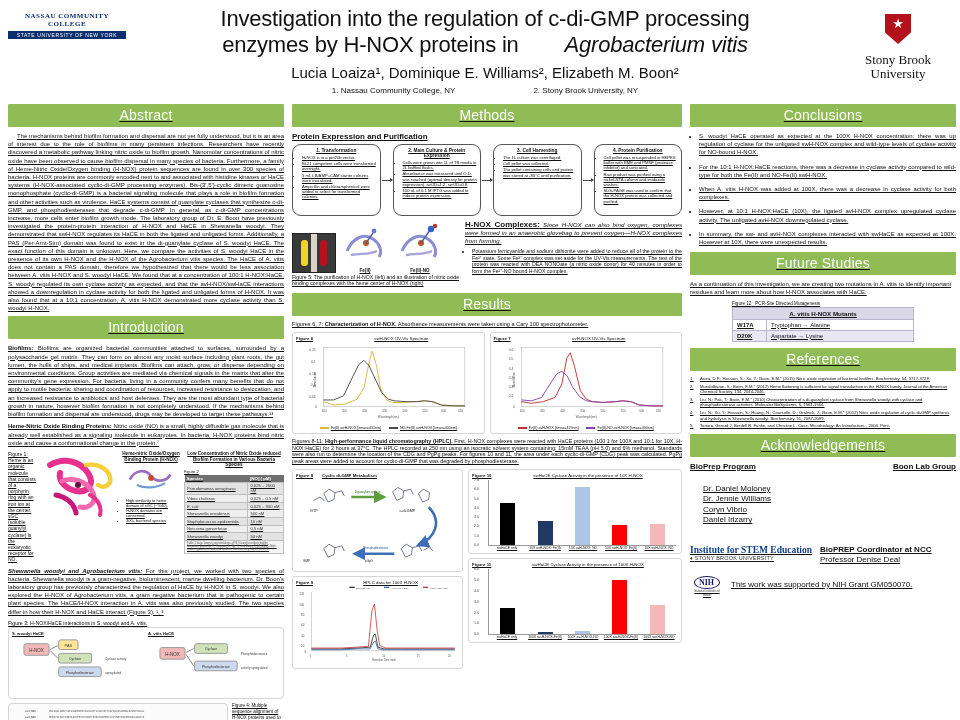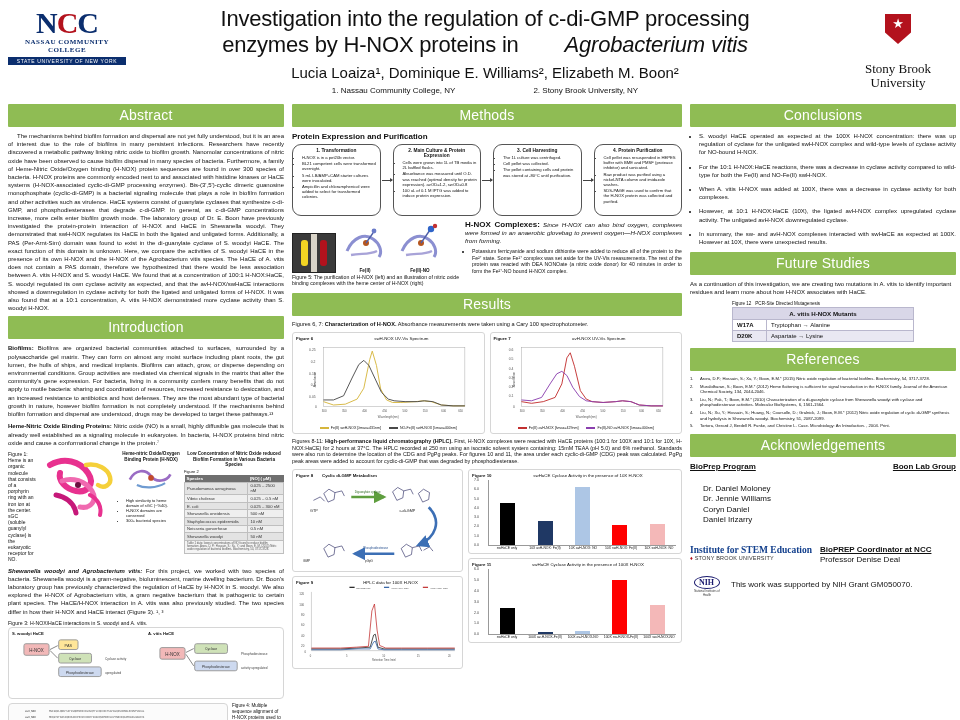--- a/index.html
+++ b/index.html
@@ -22,24 +22,24 @@
   .ncc-bar { margin-top:3px; background:#0b2e6e; color:#fff; font-size:5px; letter-spacing:.6px; padding:1px 0; }
   .title-block { flex:1; text-align:center; padding:2px 4px 0 4px; }
   .ptitle { font-size:22px; line-height:26px; font-weight:normal; letter-spacing:-.2px; }
   .ptitle em { font-style:italic;margin-left:40px; }
   .pauthors { font-size:15px; margin-top:6px; }
   .paffil { display:flex; justify-content:center; gap:78px; font-size:8px; margin-top:5px;align-items:center; }
   .logo-sbu { width:108px; flex:0 0 108px; text-align:center; padding-top:10px; }
   .sbu-shield { width:26px; height:30px; margin:0 auto; background:#b3121d;
      clip-path:polygon(0 0,100% 0,100% 62%,50% 100%,0 62%); position:relative;}
   .sbu-shield:after{content:"\2605"; position:absolute; left:0; right:0; top:2px; color:#fff; font-size:13px;}
-  .sbu-name { font-family:"Liberation Serif", serif; font-size:13px; line-height:14px; color:#111; margin-top:18px;text-align:center; }
-
-  
-  .cols { display:flex; gap:8px; padding:0 8px; height:612px; }
+  .sbu-name { font-family:"Liberation Serif", serif; font-size:13px; line-height:14px; color:#111; margin-top:9px;text-align:center; }
+
+  
+  .cols { display:flex; gap:8px; padding:0 8px; height:612px;text-decoration:underline; }
   .col-left  { width:276px; flex:0 0 276px; }
   .col-mid   { width:390px; flex:0 0 390px; }
   .col-right { width:266px; flex:0 0 266px; }
 
   .band { background:#8fbc54; color:#fff; text-align:center; font-size:14px;
           padding:3px 0 4px 0; margin-bottom:5px; border-radius:1px; letter-spacing:.2px; }
 
   p.body { font-size:6.0px; line-height:8.2px; text-align:justify; margin:0 0 4px 0; }
   p.body.indent { text-indent:9px; }
   .body b { font-weight:bold; }
@@ -132,21 +132,20 @@
   .nih-cap { font-size:2.8px; color:#333; line-height:3.4px; margin-top:1px;}
   .nih-text { font-size:8px; }
 </style>
 </head>
 <body>
 
 <div class="poster">
 
   <div class="header">
     <div class="logo-ncc">
-      <div class="ncc-mark">N<span class="c-red">C</span>C</div>
       <div class="ncc-sub">NASSAU COMMUNITY COLLEGE</div>
       <div class="ncc-bar">STATE UNIVERSITY OF NEW YORK</div>
     </div>
 
     <div class="title-block">
       <div class="ptitle">
         <div>Investigation into the regulation of c-di-GMP processing</div>
         <div><span>enzymes by H-NOX proteins in </span><em>Agrobacterium vitis</em></div>
       </div>
       <div class="pauthors">Lucia Loaiza¹, Dominique E. Williams², Elizabeth M. Boon²</div>
@@ -688,21 +687,21 @@
           </li>
       </ul>
 
       <div class="band" style="margin-top:5px;">Acknowledgements</div>
       <div class="ack-cols">
         <div>
           <div class="ack-h">BioPrep Program</div>
           <ul style="margin:13px;padding:0;">
             <li>Dr. Daniel Moloney</li>
             <li>Dr. Jennie Williams</li>
-            <li>Coryn Daniel</li>
+            <li>Coryn Vibrio</li>
             <li>Daniel Irizarry</li>
           </ul>
         </div>
         <div>
           <div class="ack-h">Boon Lab Group</div>
         </div>
       </div>
 
       <div class="stem-row">
         <div>

